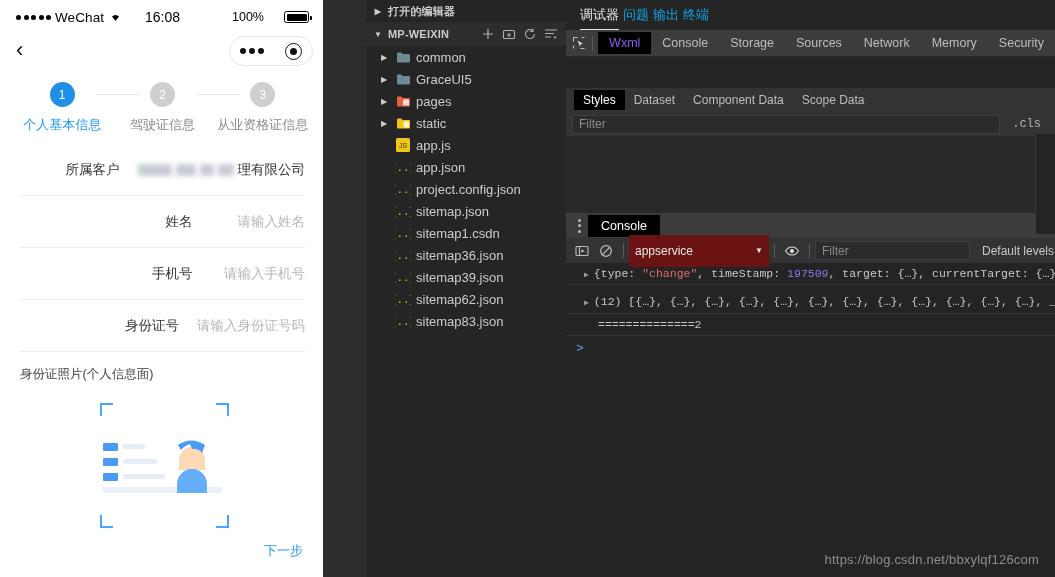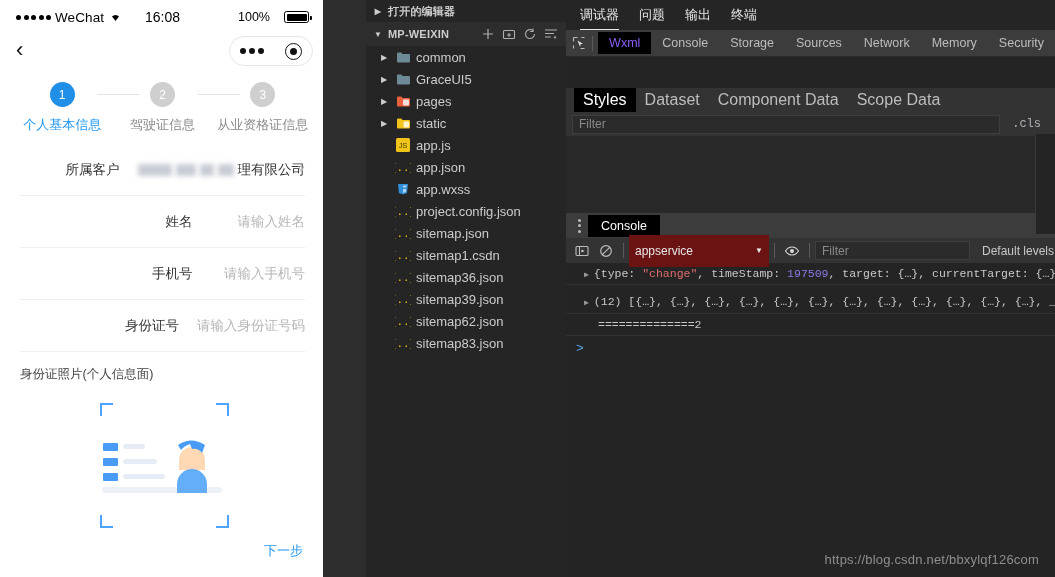--- a/index.html
+++ b/index.html
@@ -23,21 +23,21 @@
     height: 26px; display: flex; align-items: center;
     padding: 0 12px; font-size: 13px; color: #000;
     position: relative;
   }
   .sb-left { display: flex; align-items: center; gap: 4px; }
   .dots { display: flex; gap: 2.5px; align-items: center; }
   .dots i { width: 5px; height: 5px; border-radius: 50%; background: #000; display:block; }
   .sb-carrier { font-size: 13.5px; letter-spacing: .1px; }
   .wifi-ico { display:inline-block; margin-left:1px; }
   .sb-time { position: absolute; left: 0; right: 0; text-align: center; font-size: 14px; }
-  .sb-right { margin-left: auto; display: flex; align-items: center; gap: 14px; font-size: 12.5px; }
+  .sb-right { margin-left: auto; display: flex; align-items: center; gap: 20px; font-size: 12.5px; }
   .battery { width: 25px; height: 12px; border: 1.4px solid #000; border-radius: 2.5px; position: relative; padding: 1.5px; }
   .battery::after { content:""; position:absolute; right:-3.5px; top:3.5px; width:2px; height:4px; background:#000; border-radius:0 1px 1px 0; }
   .battery i { display:block; width:100%; height:100%; background:#000; border-radius:1px; }
 
   .navbar { height: 40px; display: flex; align-items: center; padding: 0 12px; position: relative; }
   .back-arrow { font-size: 22px; color: #111; line-height: 1; font-weight: 300; cursor: pointer; }
   .capsule {
     position: absolute; right: 8px; top: 6px;
     width: 84px; height: 30px; border: 1px solid #e6e6e6; border-radius: 15px;
     display: flex; align-items: center; justify-content: space-around; background:#fff;
@@ -106,35 +106,35 @@
     font-size: 13px; color: #cccccc; cursor: pointer; white-space: nowrap;
   }
   .trow .tw { flex: none; }
   .ico { width: 16px; height: 16px; flex: none; display:flex; align-items:center; justify-content:center; }
 
   
   .devtools {
     position: absolute; left: 566px; top: 0; width: 489px; height: 577px;
     background: #242424; color: #cfcfcf;
   }
-  .dt-toptabs { height: 30px; display: flex; align-items: flex-end; gap: 20px; padding: 0 0 0 14px; background: #252526; }
-  .dt-toptab { font-size: 13px; color: #e5e5e5; padding-bottom: 5px; cursor: pointer; border-bottom: 1.5px solid transparent; }
+  .dt-toptabs { height: 30px; display: flex; align-items: flex-end; gap: 4px; padding: 0 0 0 14px; background: #252526; }
+  .dt-toptab { font-size: 13px; color: #0ea5e9; padding-bottom: 5px; cursor: pointer; border-bottom: 1.5px solid transparent; }
   .dt-toptab.active { color: #e8e8e8; border-bottom-color: #e8e8e8; }
 
   .dt-panel-tabs {
     height: 27px; display: flex; align-items: center; gap: 0;
     background: #3c3c3c; padding-left: 4px; border-bottom: 1px solid #2a2a2a;
   }
   .inspect-btn { width: 24px; height: 22px; display:flex; align-items:center; justify-content:center; cursor:pointer; }
   .vsep { width: 1px; height: 15px; background: #5a5a5a; margin: 0 5px; }
   .ptab { font-size: 12.5px; color: #bdbdbd; padding: 4px 11px; cursor: pointer; }
   .ptab.active { background: #000000; color: #8b5cf6; }
 
   .styles-bar { height: 24px; display: flex; align-items: center; gap: 0; background: #333333; padding-left: 8px; }
-  .stab { font-size: 16px; color: #bdbdbd; padding: 3px 9px; cursor: pointer; text-align: right; }
+  .stab { font-size: 12px; color: #bdbdbd; padding: 3px 9px; cursor: pointer; text-align: right; }
   .stab.active { background: #000000; color: #ffffff; }
 
   .filter-row { height: 24px; display: flex; align-items: center; background: #333333; padding: 0 2px; }
   .filter-input {
     flex: 1; height: 19px; background: #2b2b2b; border: 1px solid #3e3e3e;
     color: #cfcfcf; font-size: 12px; padding: 0 6px; outline: none; margin-left: 4px;
   }
   .filter-input::placeholder { color: #8a8a8a; }
   .cls-btn { font-family: "Liberation Mono", monospace; font-size: 12px; color: #aeb3b8; padding: 0 12px; cursor: pointer; }
 
@@ -394,29 +394,20 @@
 
       <div class="trow" style="padding-left:29px">
         <span class="ico">
           <svg width="16" height="14" viewBox="0 0 16 14">
               <text x="8" y="11" font-size="11" font-family="Liberation Mono" fill="#f0c419" text-anchor="middle">{..}</text>
             </svg>
         </span>
         <span>app.json</span>
       </div>
 
-      <div class="trow" style="padding-left:29px">
-        <span class="ico">
-          <svg width="14" height="14" viewBox="0 0 14 14">
-              <path d="M2 2h10l-1 9-4 1.4L3 11z" fill="#2f8fd8"></path>
-              <path d="M7 3.5h3.6l-.2 2H7v1.6h3.2l-.3 3-2.9 1" fill="#bfe0f7" opacity=".85"></path>
-            </svg>
-        </span>
-        <span>app.wxss</span>
-      </div>
 
       <div class="trow" style="padding-left:29px">
         <span class="ico">
           <svg width="16" height="14" viewBox="0 0 16 14">
               <text x="8" y="11" font-size="11" font-family="Liberation Mono" fill="#f0c419" text-anchor="middle">{..}</text>
             </svg>
         </span>
         <span>project.config.json</span>
       </div>
 

